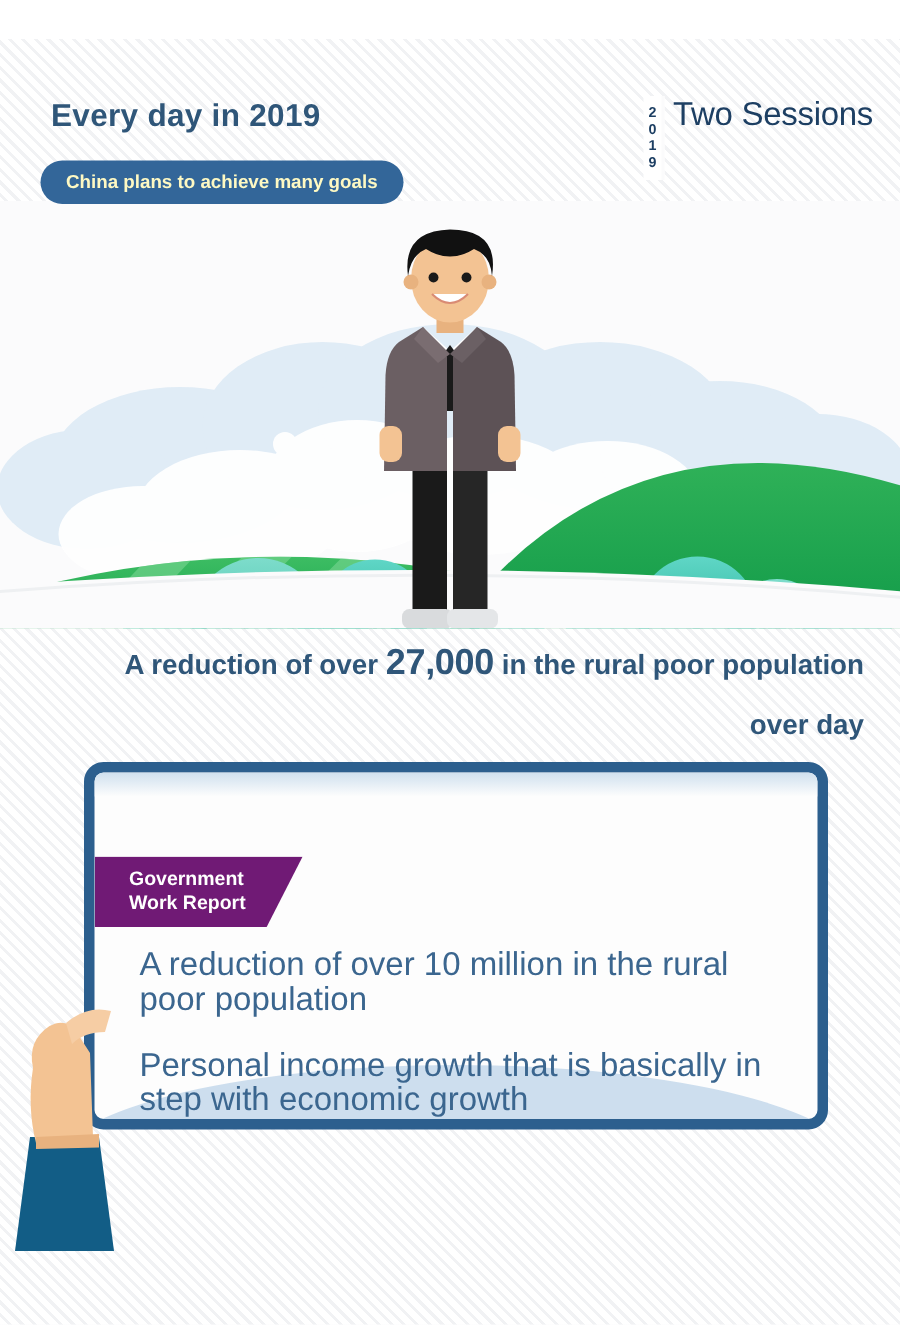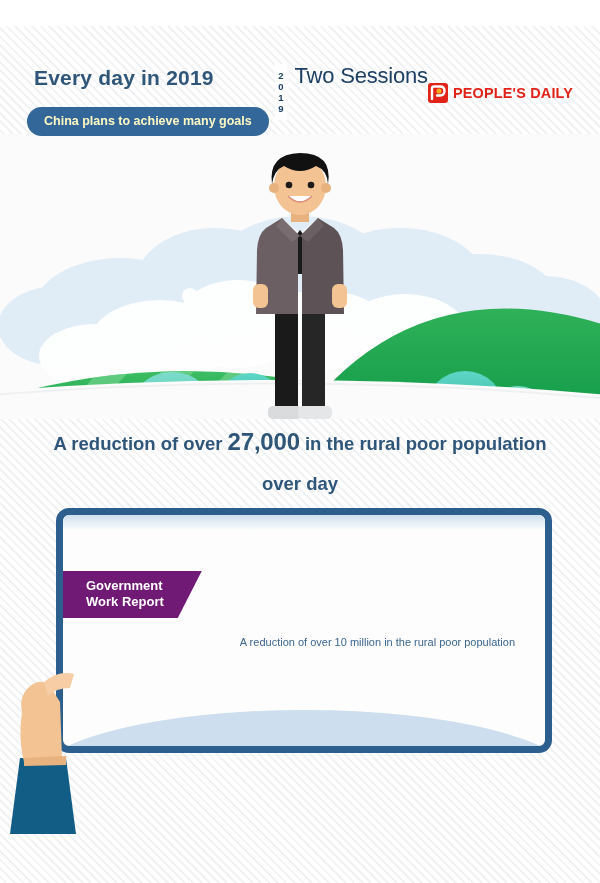--- a/index.html
+++ b/index.html
@@ -68,21 +68,21 @@
     transform:scaleX(0.93); transform-origin:left center;
   }
 
   
   #scene { position:absolute; left:0; top:108px; width:600px; height:285px; overflow:hidden; z-index:10; }
   #scene svg { display:block; }
 
   
   #headline {
     position:absolute; left:0; top:396px; width:600px;
-    text-align:center; color:#2f5679;
+    text-align:right; color:#2f5679;
     font-size:18.5px; font-weight:bold; line-height:40px;
     z-index:30; padding:0 24px;
   }
   #headline .big { font-size:24px; font-weight:bold; letter-spacing:-.2px; }
 
   
   #card-wrap { position:absolute; left:56px; top:482px; width:496px; height:245px; z-index:25; }
 
   #card {
     position:absolute; inset:0;
@@ -105,22 +105,22 @@
     position:absolute; left:0; top:56px;
     background:#701a75; color:#ffffff;
     font-size:13px; font-weight:bold; line-height:16px;
     padding:7px 38px 8px 23px;
     clip-path:polygon(0 0, 100% 0, calc(100% - 24px) 100%, 0 100%);
     z-index:3;
   }
 
   #card-body { position:absolute; left:0; right:0; top:116px; padding:0 30px; z-index:2; }
   .card-line {
-    text-align:right; color:#3b668f;
-    font-size:11px; line-height:23px; font-weight:normal;
+    text-align:left; color:#3b668f;
+    font-size:22px; line-height:23px; font-weight:normal;
   }
   .card-line + .card-line { margin-top:21px; }
 
   
   #hand { position:absolute; left:0px; top:620px; width:120px; height:190px; z-index:35; }
 </style>
 </head>
 <body>
 
 <div id="poster">
@@ -264,28 +264,20 @@
 
     <div id="logo">
       <div id="logo-year">
         <span>2</span>
         <span>0</span>
         <span>1</span>
         <span>9</span>
       </div>
       <div id="logo-right">
         <div id="logo-two-sessions">Two Sessions</div>
-        <div id="logo-daily-row">
-          <svg id="pd-icon" viewBox="0 0 20 20">
-            <rect x="0" y="0" width="20" height="20" rx="3" fill="#e2231a"></rect>
-            <path d="M4 16 L4 5 Q4 3.5 6 3.5 L12 3.5 Q16.5 3.5 16.5 8 Q16.5 12.5 12 12.5 L9 12.5" fill="none" stroke="#ffffff" stroke-width="2.4" stroke-linecap="round"></path>
-            <circle cx="11" cy="8" r="2.6" fill="#f5a623"></circle>
-          </svg>
-          <div id="logo-peoples-daily">PEOPLE'S DAILY</div>
-        </div>
       </div>
     </div>
   </div>
 
   <div id="headline">
     <span>A reduction of over </span><span class="big">27,000</span><span> in the rural poor population</span>
     <div>over day</div>
   </div>
 
   <div id="card-wrap">
@@ -293,20 +285,21 @@
       <div id="card-top-sheen"></div>
       <div id="card-bottom-sheen"></div>
 
       <div id="report-tag">
         <div>Government</div>
         <div>Work Report</div>
       </div>
 
       <div id="card-body">
         <div class="card-line">A reduction of over 10 million in the rural poor population</div>
+        <div class="card-line">Personal income growth that is basically in step with economic growth</div>
       </div>
     </div>
   </div>
 
   <div id="hand">
     <svg width="120" height="190" viewBox="0 0 120 190" xmlns="http://www.w3.org/2000/svg">
 
       <path d="M20 112 L66 112 L76 188 L10 188 Z" fill="#125d86"></path>
 
       <path d="M22 66 Q18 48 33 38 Q44 32 51 42 L60 56 L62 112 L24 116 Q18 92 22 66 Z" fill="#f3c393"></path>

